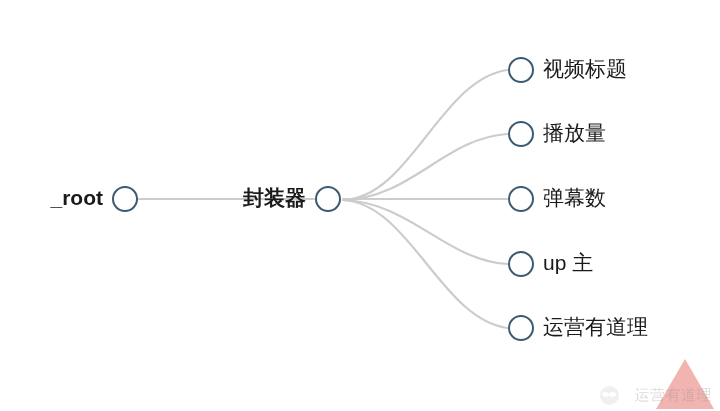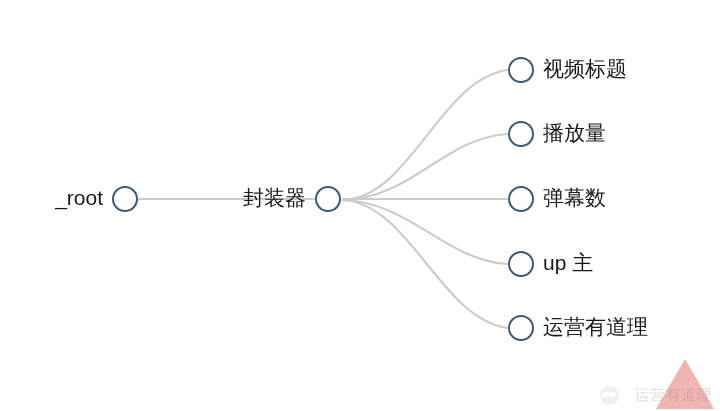--- a/index.html
+++ b/index.html
@@ -48,20 +48,21 @@
     line-height: 26px;
     top: -14px;
   }
   .label-right {
     left: 22px;
     text-align: center;
   }
   .label-left {
     right: 22px;
     text-align: right;
+    font-weight: bold;
   }
   
   #watermark {
     position: absolute;
     right: 8px;
     bottom: 6px;
     display: flex;
     align-items: center;
     gap: 16px;
     opacity: 0.30;

